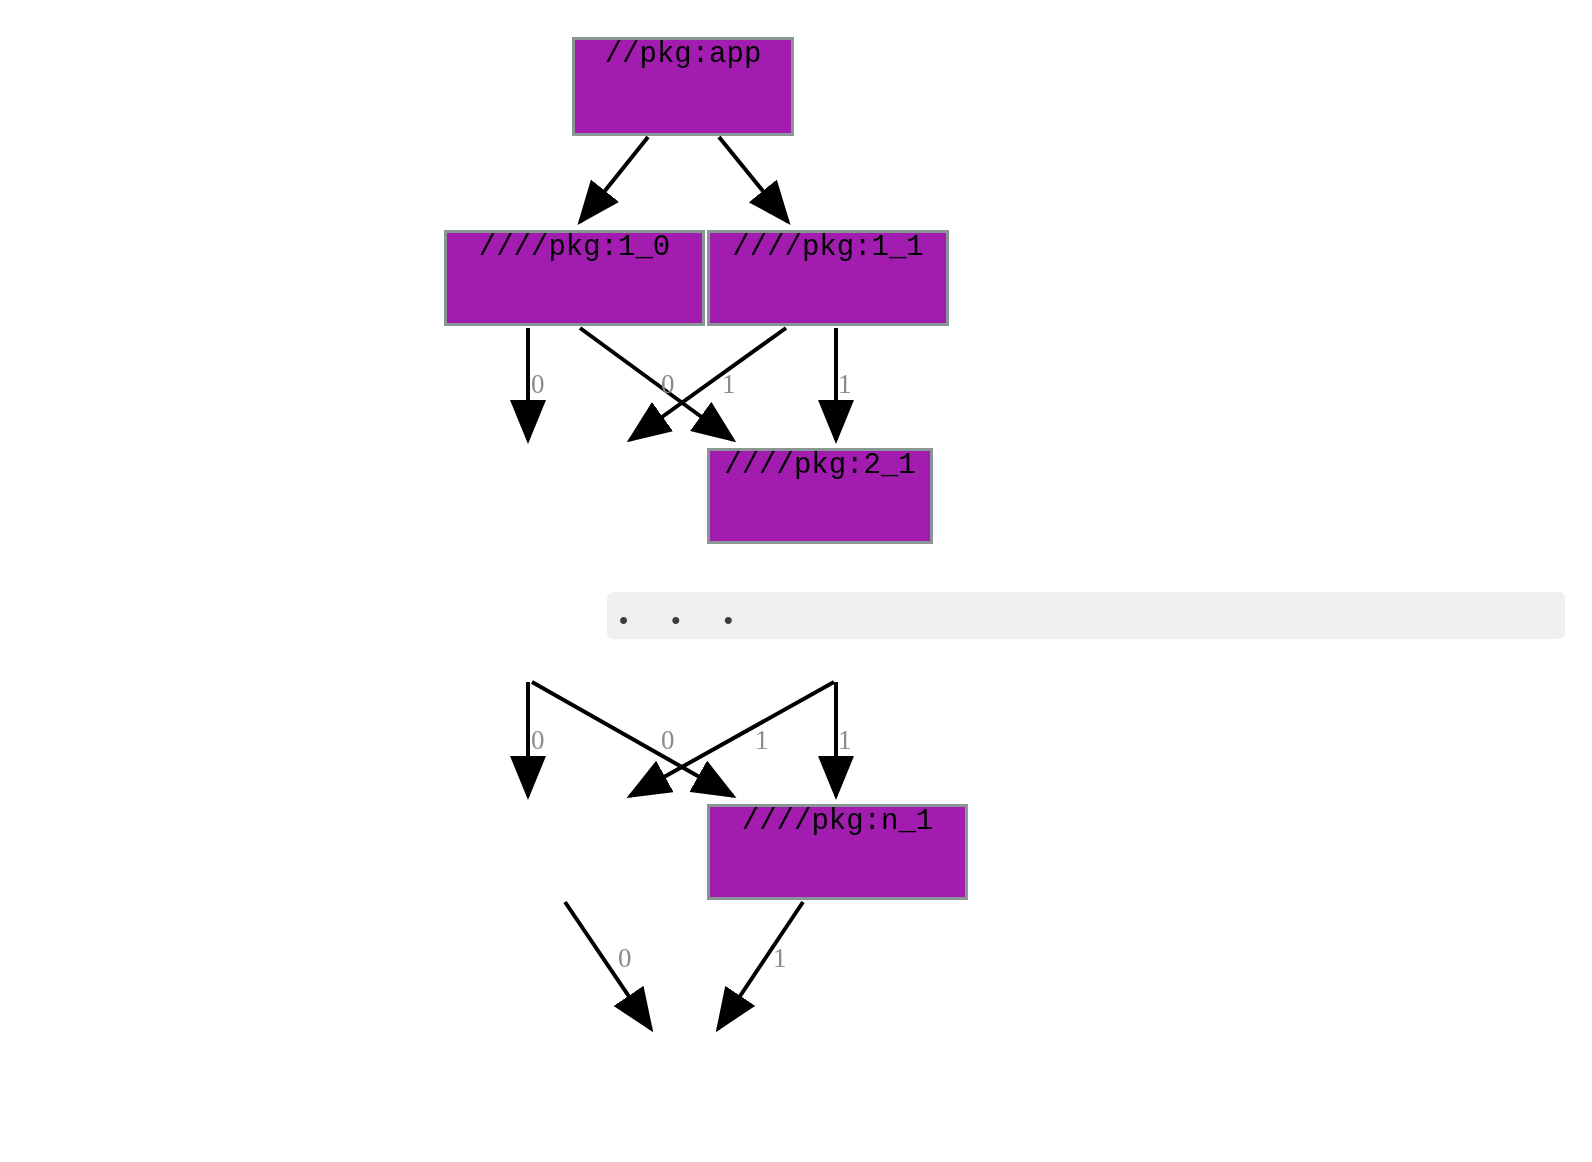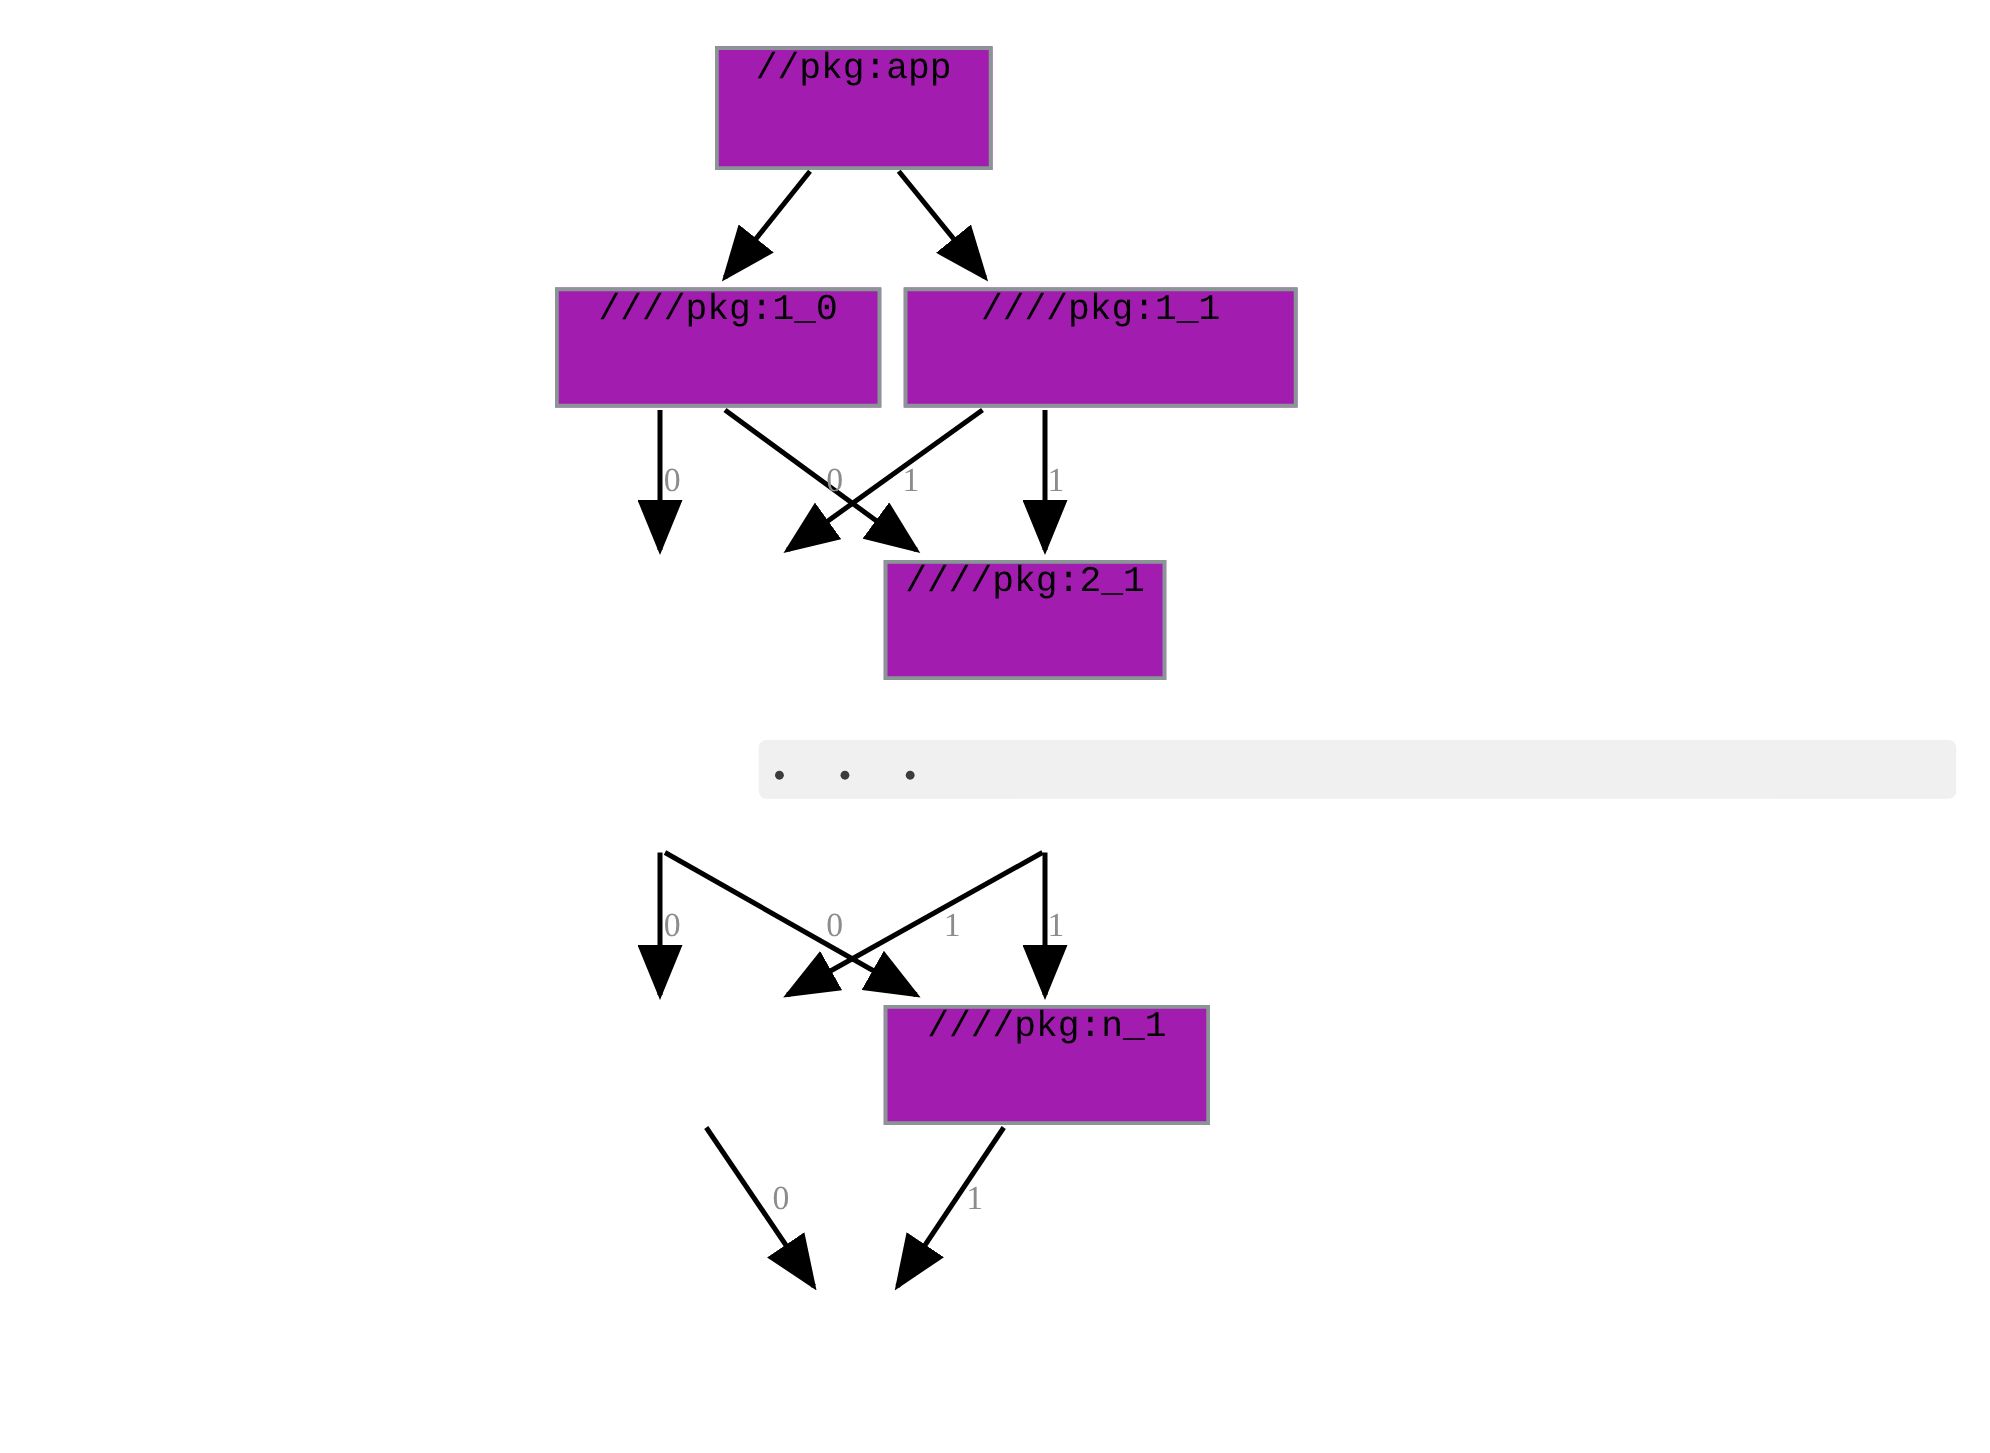--- a/index.html
+++ b/index.html
@@ -112,21 +112,21 @@
   </div>
 
   <div class="node-box" id="node-app" style="left: 572px; top: 37px; width: 222px; height: 99px;">
     <span class="node-label">//pkg:app</span>
   </div>
 
   <div class="node-box" id="node-l1_0" style="left: 400px; top: 230px; width: 261px; height: 96px; margin-left: 44px;">
     <span class="node-label">////pkg:1_0</span>
   </div>
 
-  <div class="node-box" id="node-l1_1" style="left: 723px; top: 230px; width: 315px; height: 96px;">
+  <div class="node-box" id="node-l1_1" style="left: 707px; top: 230px; width: 242px; height: 96px;">
     <span class="node-label">////pkg:1_1</span>
   </div>
 
 
   <div class="node-box" id="node-l2_1" style="left: 707px; top: 448px; width: 226px; height: 96px;">
     <span class="node-label">////pkg:2_1</span>
   </div>
 
 
   <div class="node-box" id="node-ln_1" style="left: 707px; top: 804px; width: 261px; height: 96px;">

